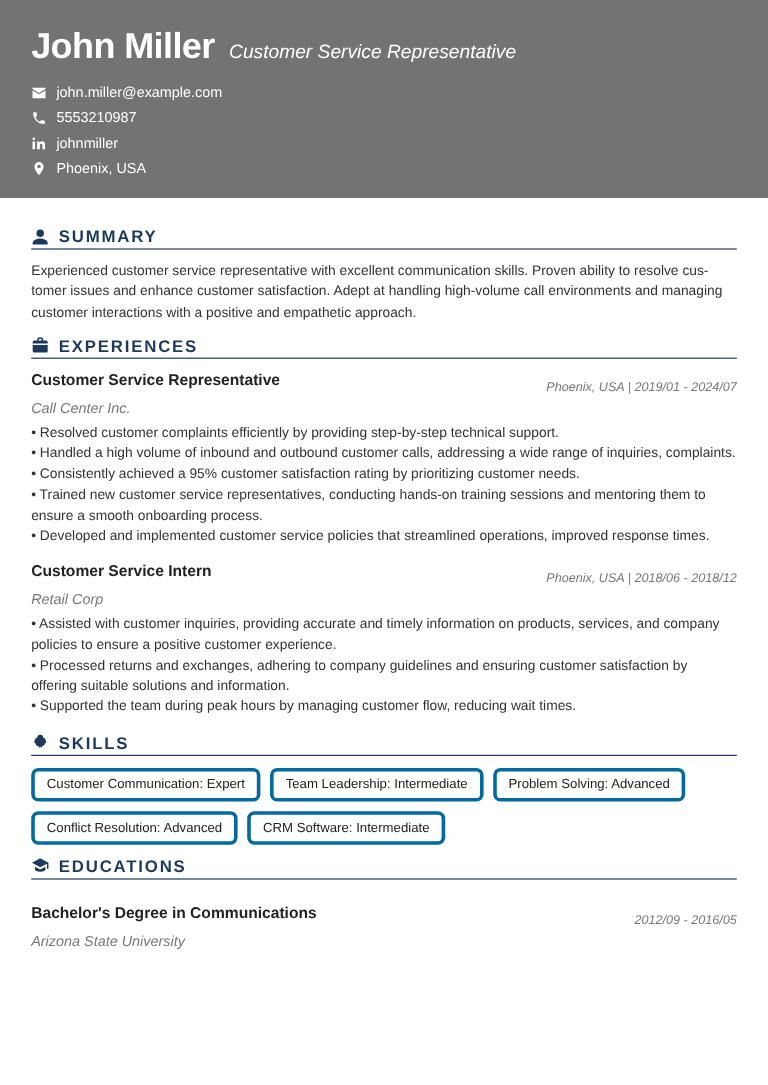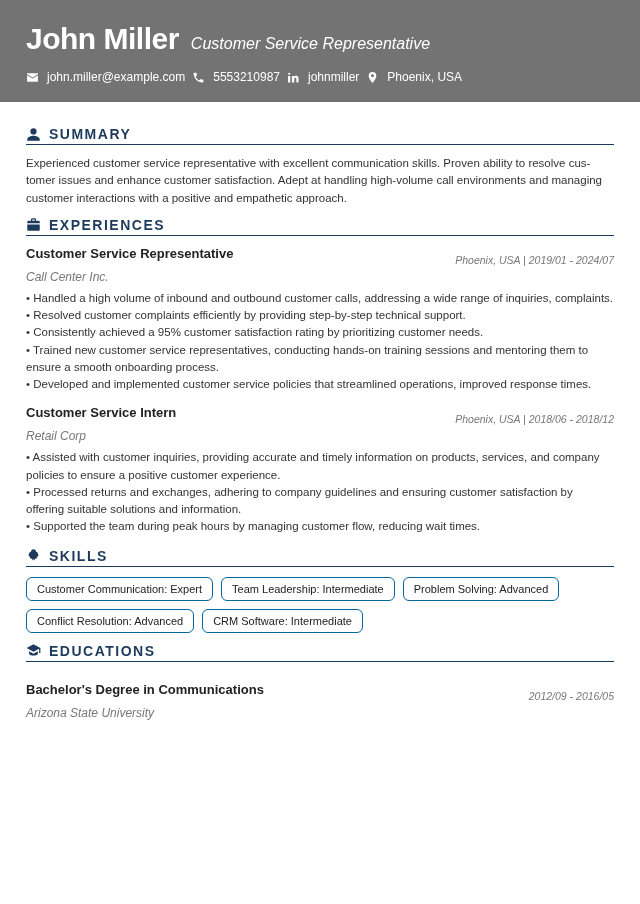--- a/index.html
+++ b/index.html
@@ -25,20 +25,21 @@
     font-weight: 700;
     letter-spacing: -0.5px;
   }
   .title {
     font-size: 16px;
     font-style: italic;
     font-weight: 500;
   }
   .contact-list {
     display: flex;
+    flex-direction: column;
     gap: 7px;
     font-size: 12px;
   }
   .contact-item {
     display: flex;
     align-items: center;
     gap: 8px;
   }
   .contact-item svg { width: 13px; height: 13px; fill: #fff; flex-shrink: 0; }
 
@@ -98,21 +99,21 @@
     color: #333;
   }
   .bullets div { margin-bottom: 0px; }
 
   .skills-wrap {
     display: flex;
     flex-wrap: wrap;
     gap: 8px;
   }
   .skill-pill {
-    border: 1px solid #0369a1;
+    border: 3px solid #0369a1;
     border-radius: 6px;
     padding: 5px 10px;
     font-size: 11px;
     color: #222;
   }
   .edu-top {
     display: flex;
     justify-content: space-between;
     align-items: flex-start;
     margin-top: 20px;
@@ -184,22 +185,22 @@
       <span class="section-title">EXPERIENCES</span>
     </div>
 
     <div class="exp-block">
       <div class="exp-top">
         <div class="exp-role">Customer Service Representative</div>
         <div class="exp-meta">Phoenix, USA  |  2019/01 - 2024/07</div>
       </div>
       <div class="exp-company">Call Center Inc.</div>
       <div class="bullets">
+        <div>• Resolved customer complaints efficiently by providing step-by-step technical support.</div>
         <div>• Handled a high volume of inbound and outbound customer calls, addressing a wide range of inquiries, complain­ts.</div>
-        <div>• Resolved customer complaints efficiently by providing step-by-step technical support.</div>
         <div>• Consistently achieved a 95% customer satisfaction rating by prioritizing customer needs.</div>
         <div>• Trained new customer service representatives, conducting hands-on training sessions and mentoring them to ensure a smooth onboarding process.</div>
         <div>• Developed and implemented customer service policies that streamlined operations, improved response times.</div>
       </div>
     </div>
 
     <div class="exp-block">
       <div class="exp-top">
         <div class="exp-role">Customer Service Intern</div>
         <div class="exp-meta">Phoenix, USA  |  2018/06 - 2018/12</div>

